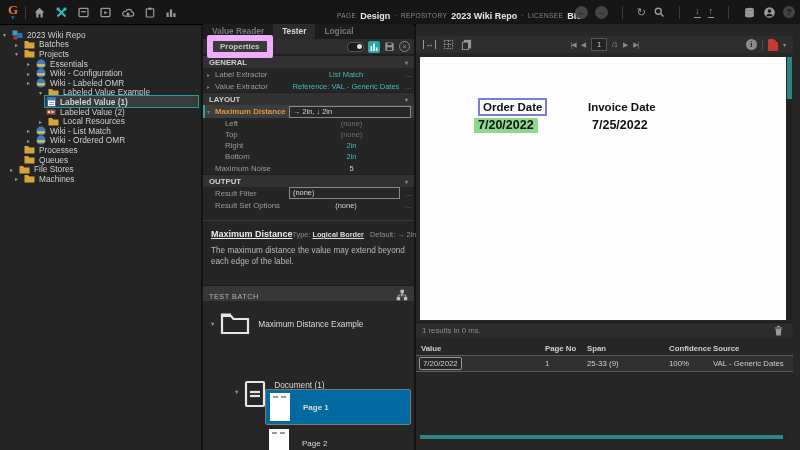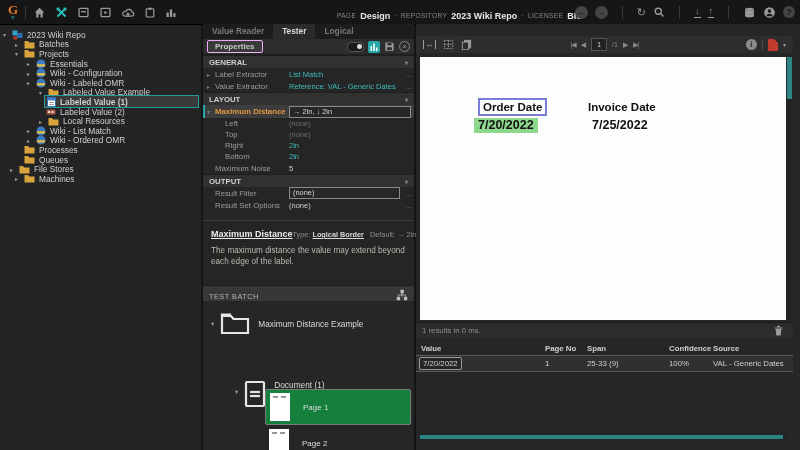--- a/index.html
+++ b/index.html
@@ -37,37 +37,37 @@
   .ticon{margin-right:4px;flex:0 0 auto;}
   .selwrap{flex:1;display:flex;align-items:center;border:1px solid #259c9c;background:#3a3a3a;
            height:11px;margin-right:2px;padding-left:2px;font-weight:bold;}
 
   
   #mid{left:203px;top:24px;width:211px;height:426px;background:#252526;}
   #tabs{height:15px;background:#1c1c1c;display:flex;}
   .tab{padding:0 9px;font-size:8.3px;font-weight:bold;color:#787878;line-height:15px;}
   .tab.active{background:#2b2b2b;color:#dadada;}
   #propsbar{height:15px;background:#2d2d2d;display:flex;align-items:center;padding:0 4px;border-bottom:1px solid #1e1e1e;}
-  .ptitle{font-size:8px;font-weight:bold;color:#c8c8c8;background:#3a3a3a;border:1px solid #f0abfc;
+  .ptitle{font-size:8px;font-weight:bold;color:#c8c8c8;background:#3a3a3a;border:6px solid #f0abfc;
           padding:1px 7px;border-radius:2px;}
   .pbicons{margin-left:auto;display:flex;align-items:center;gap:4px;}
   .toggle{width:15px;height:8px;border-radius:4px;background:#1a1a1a;border:1px solid #555;position:relative;}
   .toggle::after{content:"";position:absolute;right:1px;top:1px;width:5px;height:5px;border-radius:50%;background:#ddd;}
   .chartbtn{width:12px;height:12px;background:#27a7a7;border-radius:2px;display:flex;align-items:center;justify-content:center;}
   .xbtn{width:11px;height:11px;border-radius:50%;border:1px solid #888;color:#999;font-size:7px;
         line-height:10px;text-align:center;box-sizing:border-box;}
   .sech{height:12px;background:#313131;display:flex;align-items:center;padding:0 6px;
         font-size:7.8px;font-weight:bold;color:#d0d0d0;border-top:1px solid #1f1f1f;}
   .sech .chev{margin-left:auto;color:#8a8a8a;font-size:6px;}
   .prow{height:12px;display:flex;align-items:center;font-size:7.8px;color:#9c9c9c;padding-left:4px;position:relative;}
   .prow.sub{height:11px;}
   .pexp{width:8px;flex:0 0 8px;color:#7a7a7a;font-size:6px;}
   .plabel{width:74px;flex:0 0 74px;white-space:nowrap;}
   .plabel.ind{padding-left:10px;width:64px;flex-basis:64px;}
-  .pval{flex:1;font-size:7.5px;white-space:nowrap;overflow:hidden;}
+  .pval{flex:1;font-size:7.5px;white-space:nowrap;overflow:hidden;text-align:center;}
   .teal{color:#3fbdbd;} .gray{color:#6e6e6e;} .white{color:#cfcfcf;}
   .pell{width:11px;flex:0 0 11px;color:#777;font-size:7px;text-align:center;}
   .prow.sel{background:#3d3d3d;}
   .prow.sel::before{content:"";position:absolute;left:0;top:0;bottom:0;width:2px;background:#2aa7a7;}
   .prow.sel .plabel{color:#e09540;font-weight:bold;}
   .valbox{flex:1;border:1px solid #8a8a8a;background:#272727;color:#d8d8d8;height:10px;line-height:10px;
           padding:0 3px;margin-right:3px;font-size:7.4px;white-space:nowrap;}
   #help{border-top:1px solid #3c3c3c;margin-top:9px;padding:8px 8px 0;}
   .hline{display:flex;align-items:baseline;white-space:nowrap;}
   .htitle{font-size:9px;font-weight:bold;color:#ececec;text-decoration:underline;}
@@ -82,21 +82,21 @@
   .tbhead .hier{margin-left:auto;color:#c0c0c0;}
   .tbfolder{position:absolute;left:8px;top:26px;display:flex;align-items:center;}
   .tbdoc{position:absolute;left:32px;top:66px;display:flex;align-items:flex-start;margin-top:28px;}
   .tbarrow{font-size:6.5px;color:#9a9a9a;margin-right:6px;margin-top:8px;}
   .tblabel{font-size:8.3px;color:#dadada;margin-left:8px;}
   .fileline{display:flex;align-items:flex-start;margin-top:3px;gap:3px;}
   .pdfchip{width:8px;height:10px;background:#c23b2e;border-radius:1px;position:relative;}
   .pdfchip::after{content:"";position:absolute;right:0;top:0;border:2px solid;border-color:#262626 #262626 transparent transparent;}
   .filename{font-size:7.3px;color:#9a9a9a;font-style:italic;}
   .pagerow{position:absolute;left:62px;width:144px;height:34px;display:flex;align-items:center;border-radius:2px;}
-  .pagerow.sel{border:1px solid #7a7a7a;background:#15803d;}
+  .pagerow.sel{border:1px solid #7a7a7a;background:#0369a1;font-weight:bold;}
   .thumb{width:20px;height:28px;background:#fff;margin-left:4px;position:relative;}
   .thumb::before{content:"";position:absolute;left:3px;top:3px;width:5px;height:1.5px;background:#999;box-shadow:8px 0 #999;}
   .pagelabel{font-size:8px;color:#dcdcdc;margin-left:13px;}
 
   
   #viewer{left:416px;top:24px;width:384px;height:426px;background:#262626;}
   #vtoolbar{position:absolute;left:0;top:12px;width:377px;height:17px;background:#2d2d2d;
             display:flex;align-items:center;}
   .vleft{display:flex;align-items:center;gap:7px;padding-left:7px;color:#9a9a9a;}
   .fitw{font-size:9px;border-left:1px solid #9a9a9a;border-right:1px solid #9a9a9a;padding:0 1px;line-height:9px;}

